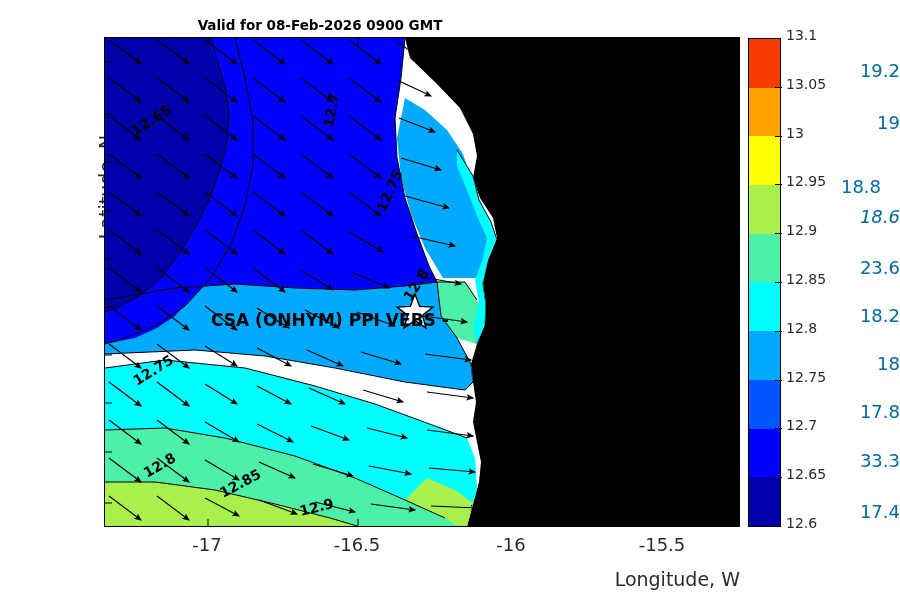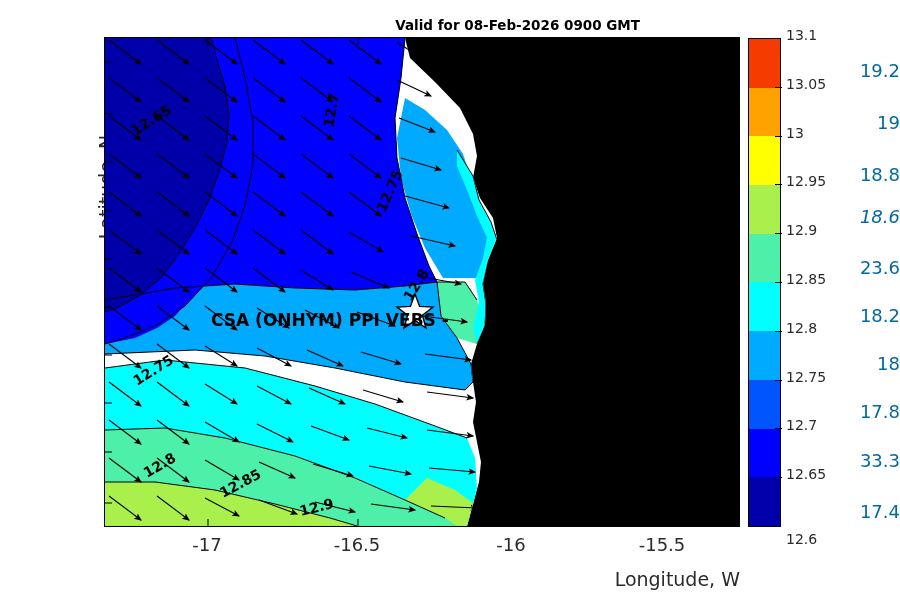--- a/index.html
+++ b/index.html
@@ -1,19 +1,19 @@
 <!DOCTYPE html>
 <html><head>
 <meta charset="utf-8">
 <style>
   html,body{margin:0;padding:0;background:#ffffff;}
   body{width:900px;height:600px;position:relative;overflow:hidden;
        font-family:"DejaVu Sans", sans-serif;}
   #root{position:absolute;left:0;top:0;width:900px;height:600px;}
-  .title{position:absolute;left:0;top:17px;width:640px;text-align:right;
+  .title{position:absolute;left:0;top:17px;width:640px;text-align:center;
          font-size:13.5px;font-weight:bold;color:#000;letter-spacing:0px;}
   .plotbox{position:absolute;left:104px;top:37px;width:636px;height:490px;
            border:1px solid #000;box-sizing:border-box;background:#000;overflow:hidden;}
   .ylab{position:absolute;left:-4px;top:176px;width:220px;text-align:center;
         font-size:19px;color:#2b2b2b;
         transform:rotate(-90deg);transform-origin:50% 50%;}
   .xlab{position:absolute;left:104px;top:568px;width:636px;text-align:right;
         font-size:19px;color:#2b2b2b;}
   .ytick{position:absolute;right:0;width:78px;text-align:right;
          font-size:18px;color:#0369a1;}
@@ -34,21 +34,21 @@
 <div id="root">
 
   <div class="title">Valid for 08-Feb-2026 0900 GMT</div>
 
   <div class="ylab">Latitude, N</div>
 
   <div class="xlab">Longitude, W</div>
 
   <div class="ytick" style="top:60px;">19.2</div>
   <div class="ytick" style="top:112px;">19</div>
-  <div class="ytick" style="top:164px;">18.8</div>
+  <div class="ytick" style="top:176px;text-align:center;">18.8</div>
   <div class="ytick" style="top:206px;font-style:italic;">18.6</div>
   <div class="ytick" style="top:257px;">23.6</div>
   <div class="ytick" style="top:305px;">18.2</div>
   <div class="ytick" style="top:353px;">18</div>
   <div class="ytick" style="top:401px;">17.8</div>
   <div class="ytick" style="top:450px;">33.3</div>
   <div class="ytick" style="top:501px;">17.4</div>
 
   <div class="xtick" style="left:162px;">-17</div>
   <div class="xtick" style="left:312px;">-16.5</div>
@@ -345,16 +345,16 @@
       <div class="cbtick" style="top: 271px;">12.85</div>
       <div class="cbtickmark" style="top: 282px;"></div>
       <div class="cbtick" style="top: 319.8px;">12.8</div>
       <div class="cbtickmark" style="top: 330.8px;"></div>
       <div class="cbtick" style="top: 368.6px;">12.75</div>
       <div class="cbtickmark" style="top: 379.6px;"></div>
       <div class="cbtick" style="top: 417.4px;">12.7</div>
       <div class="cbtickmark" style="top: 428.4px;"></div>
       <div class="cbtick" style="top: 466.2px;">12.65</div>
       <div class="cbtickmark" style="top: 477.2px;"></div>
-      <div class="cbtick" style="top: 515px; margin-top: 16px;">12.6</div>
+      <div class="cbtick" style="top: 515px;">12.6</div>
     </div>
 
 </div>
 
 </body></html>

